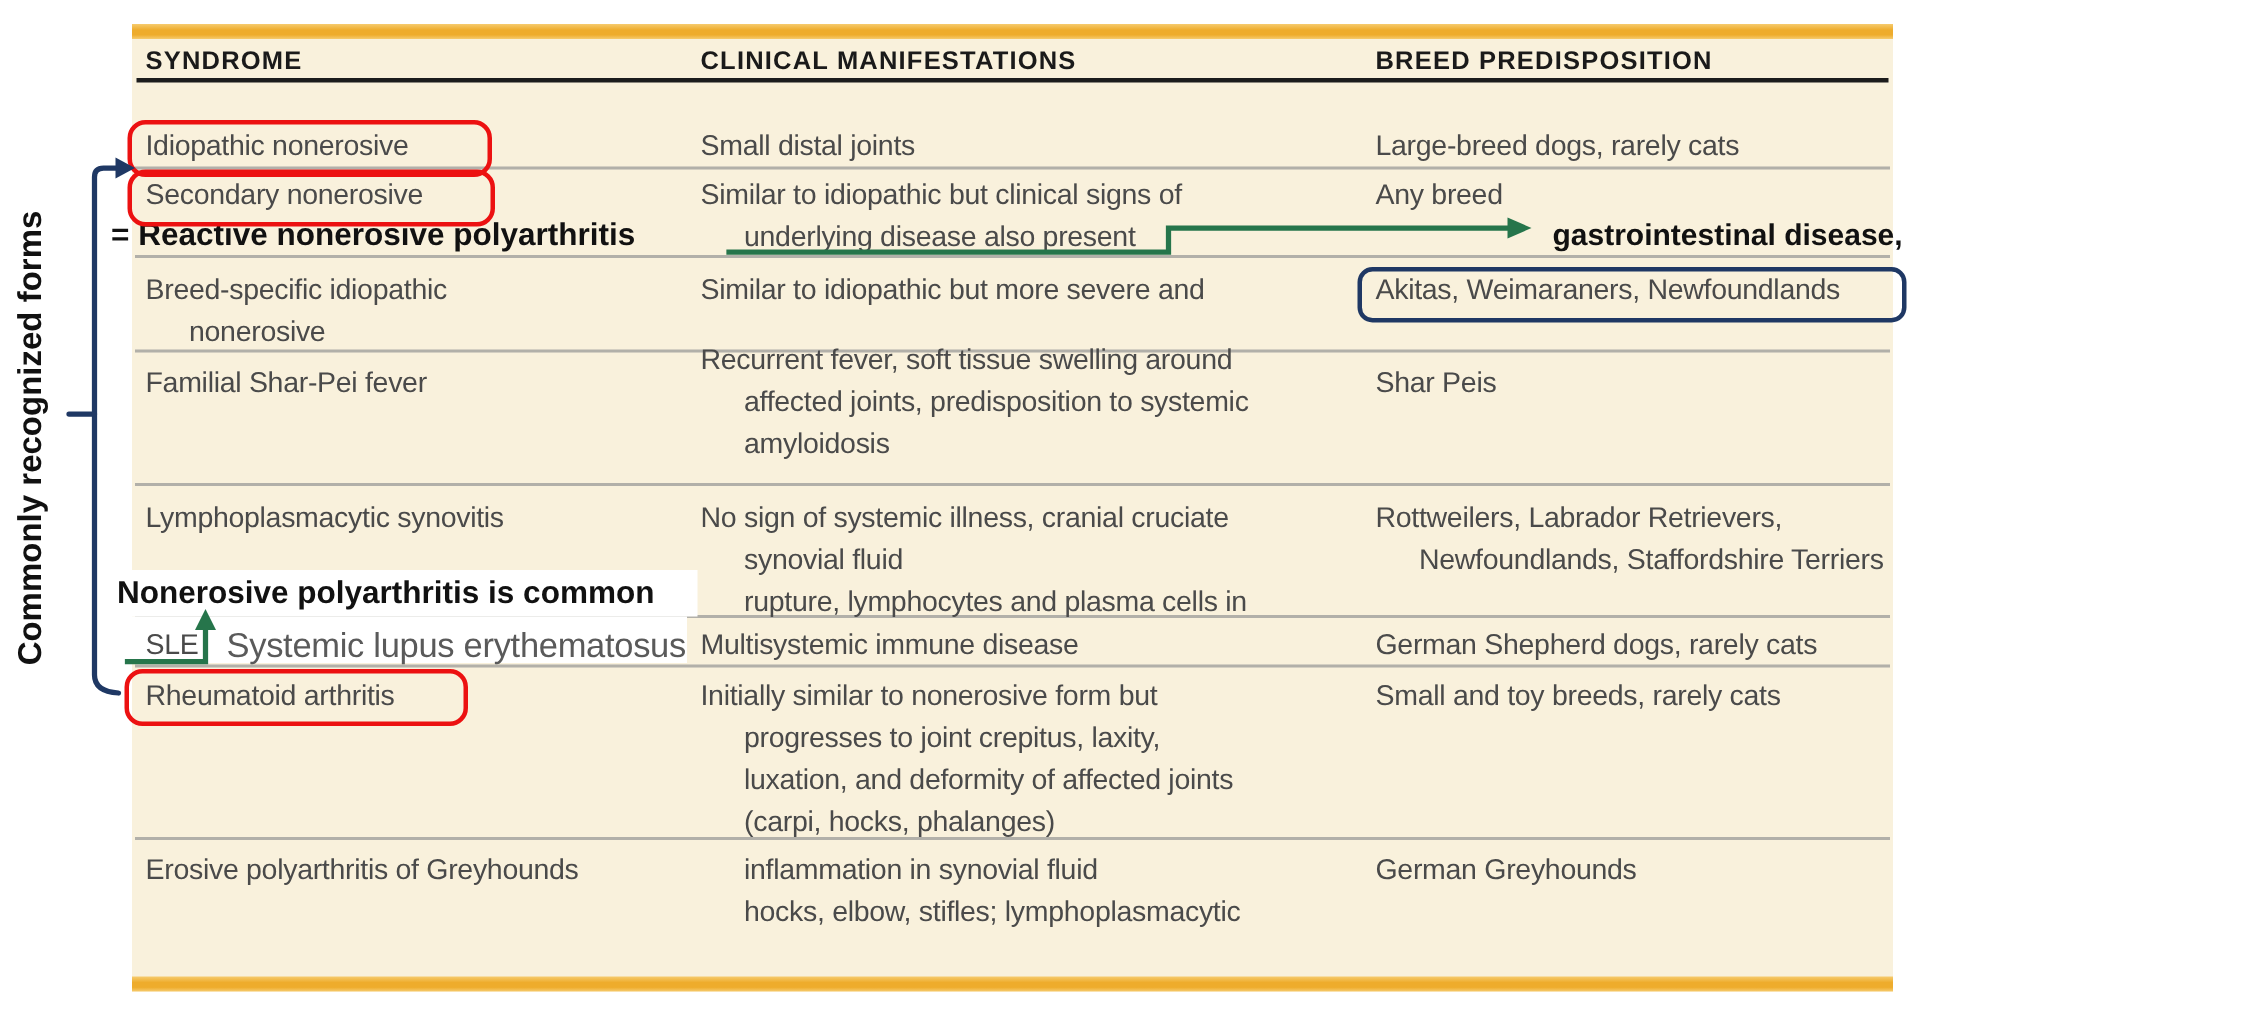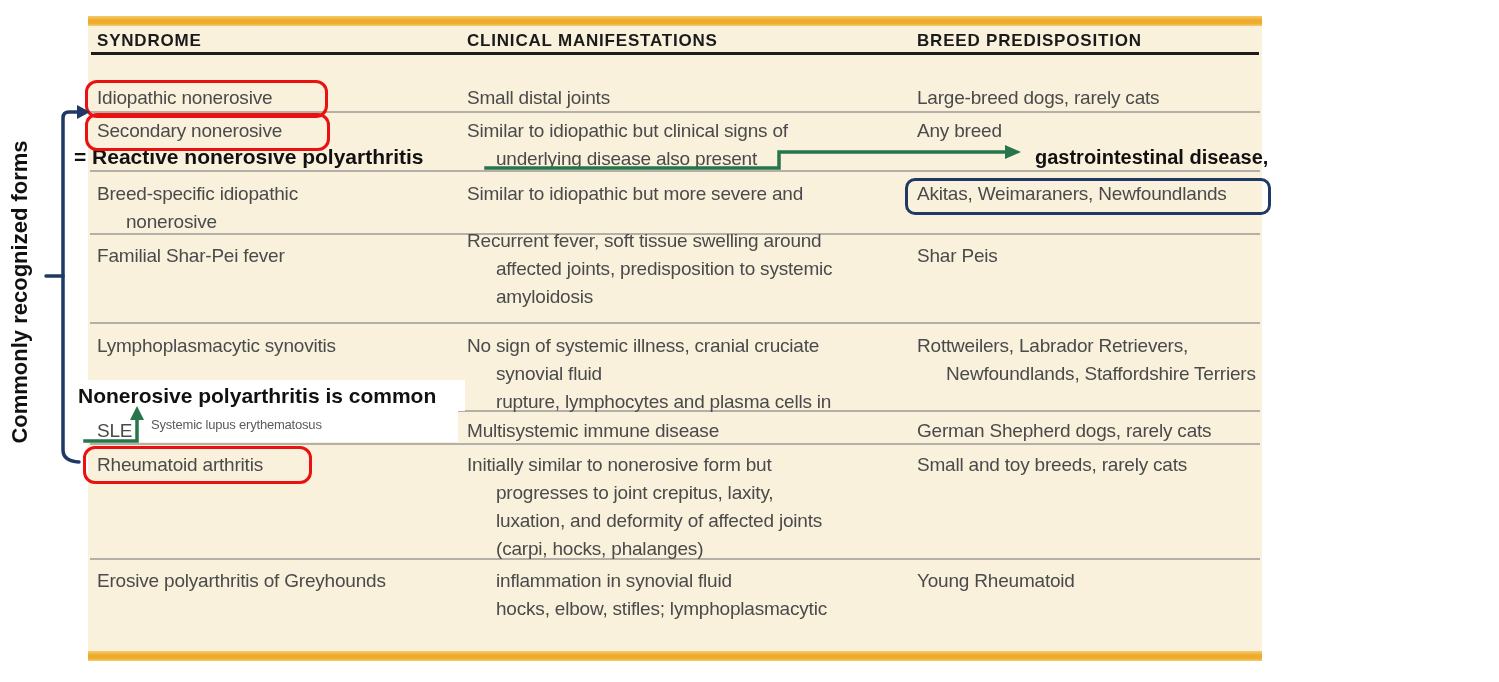--- a/index.html
+++ b/index.html
@@ -33,21 +33,21 @@
   .cell{z-index:4;color:var(--table-text);font-size:19px;line-height:28px;white-space:nowrap;letter-spacing:-0.2px;}
   .cell .cont{padding-left:29px;}
   .col1{left:97px;} .col2{left:467px;} .col3{left:917px;}
   
   .white-strip{background:#ffffff;z-index:3;}
   
   .note{font-weight:bold;color:var(--note-text);z-index:5;white-space:nowrap;}
   .note-21{font-size:21px;} .note-20{font-size:20px;margin-top:20px;}
   .side-label{left:-158px;top:277px;width:360px;height:30px;text-align:center;
               transform:rotate(-90deg);font-size:22px;font-weight:bold;color:var(--note-text);z-index:5;white-space:nowrap;}
-  .sle-expansion{left:151px;top:417px;font-size:13px;color:#5a5a5a;z-index:5;white-space:nowrap;letter-spacing:-0.2px;}
+  .sle-expansion{left:151px;top:417px;font-size:23px;color:#5a5a5a;z-index:5;white-space:nowrap;letter-spacing:-0.2px;}
   
   .hl-box{border:3px solid var(--highlight-red);border-radius:12px;background:transparent;z-index:6;}
   .hl-box.navy{border-color:var(--highlight-navy);border-radius:10px;}
   
   #overlay{left:0;top:0;z-index:7;pointer-events:none;}
   #overlay .navy-stroke{stroke:var(--highlight-navy);stroke-width:3.5;fill:none;stroke-linecap:round;stroke-linejoin:round;}
   #overlay .navy-fill{fill:var(--highlight-navy);}
   #overlay .green-stroke{stroke:var(--arrow-green);stroke-width:3.5;fill:none;stroke-linecap:square;stroke-linejoin:miter;}
   #overlay .green-fill{fill:var(--arrow-green);}
 </style>
@@ -172,21 +172,21 @@
 
   <div>
     <div class="abs cell col1" style="top:567px">
       <div>Erosive polyarthritis of Greyhounds</div>
     </div>
     <div class="abs cell col2" style="top:567px">
       <div class="cont">inflammation in synovial fluid</div>
       <div class="cont">hocks, elbow, stifles; lymphoplasmacytic</div>
     </div>
     <div class="abs cell col3" style="top:567px">
-      <div>Young Rheumatoid</div>
+      <div>German Greyhounds</div>
     </div>
   </div>
 
   <div class="abs side-label">Commonly recognized forms</div>
   <div class="abs note note-21" style="left:74px;top:145px">= Reactive nonerosive polyarthritis</div>
   <div class="abs note note-20" style="left:1035px;top:126px">gastrointestinal disease,</div>
   <div class="abs note note-21" style="left:78px;top:384px">Nonerosive polyarthritis is common</div>
   <div class="abs sle-expansion">Systemic lupus erythematosus</div>
 
   <div class="abs hl-box" style="left:85px;top:80px;width:237px;height:32px"></div>

